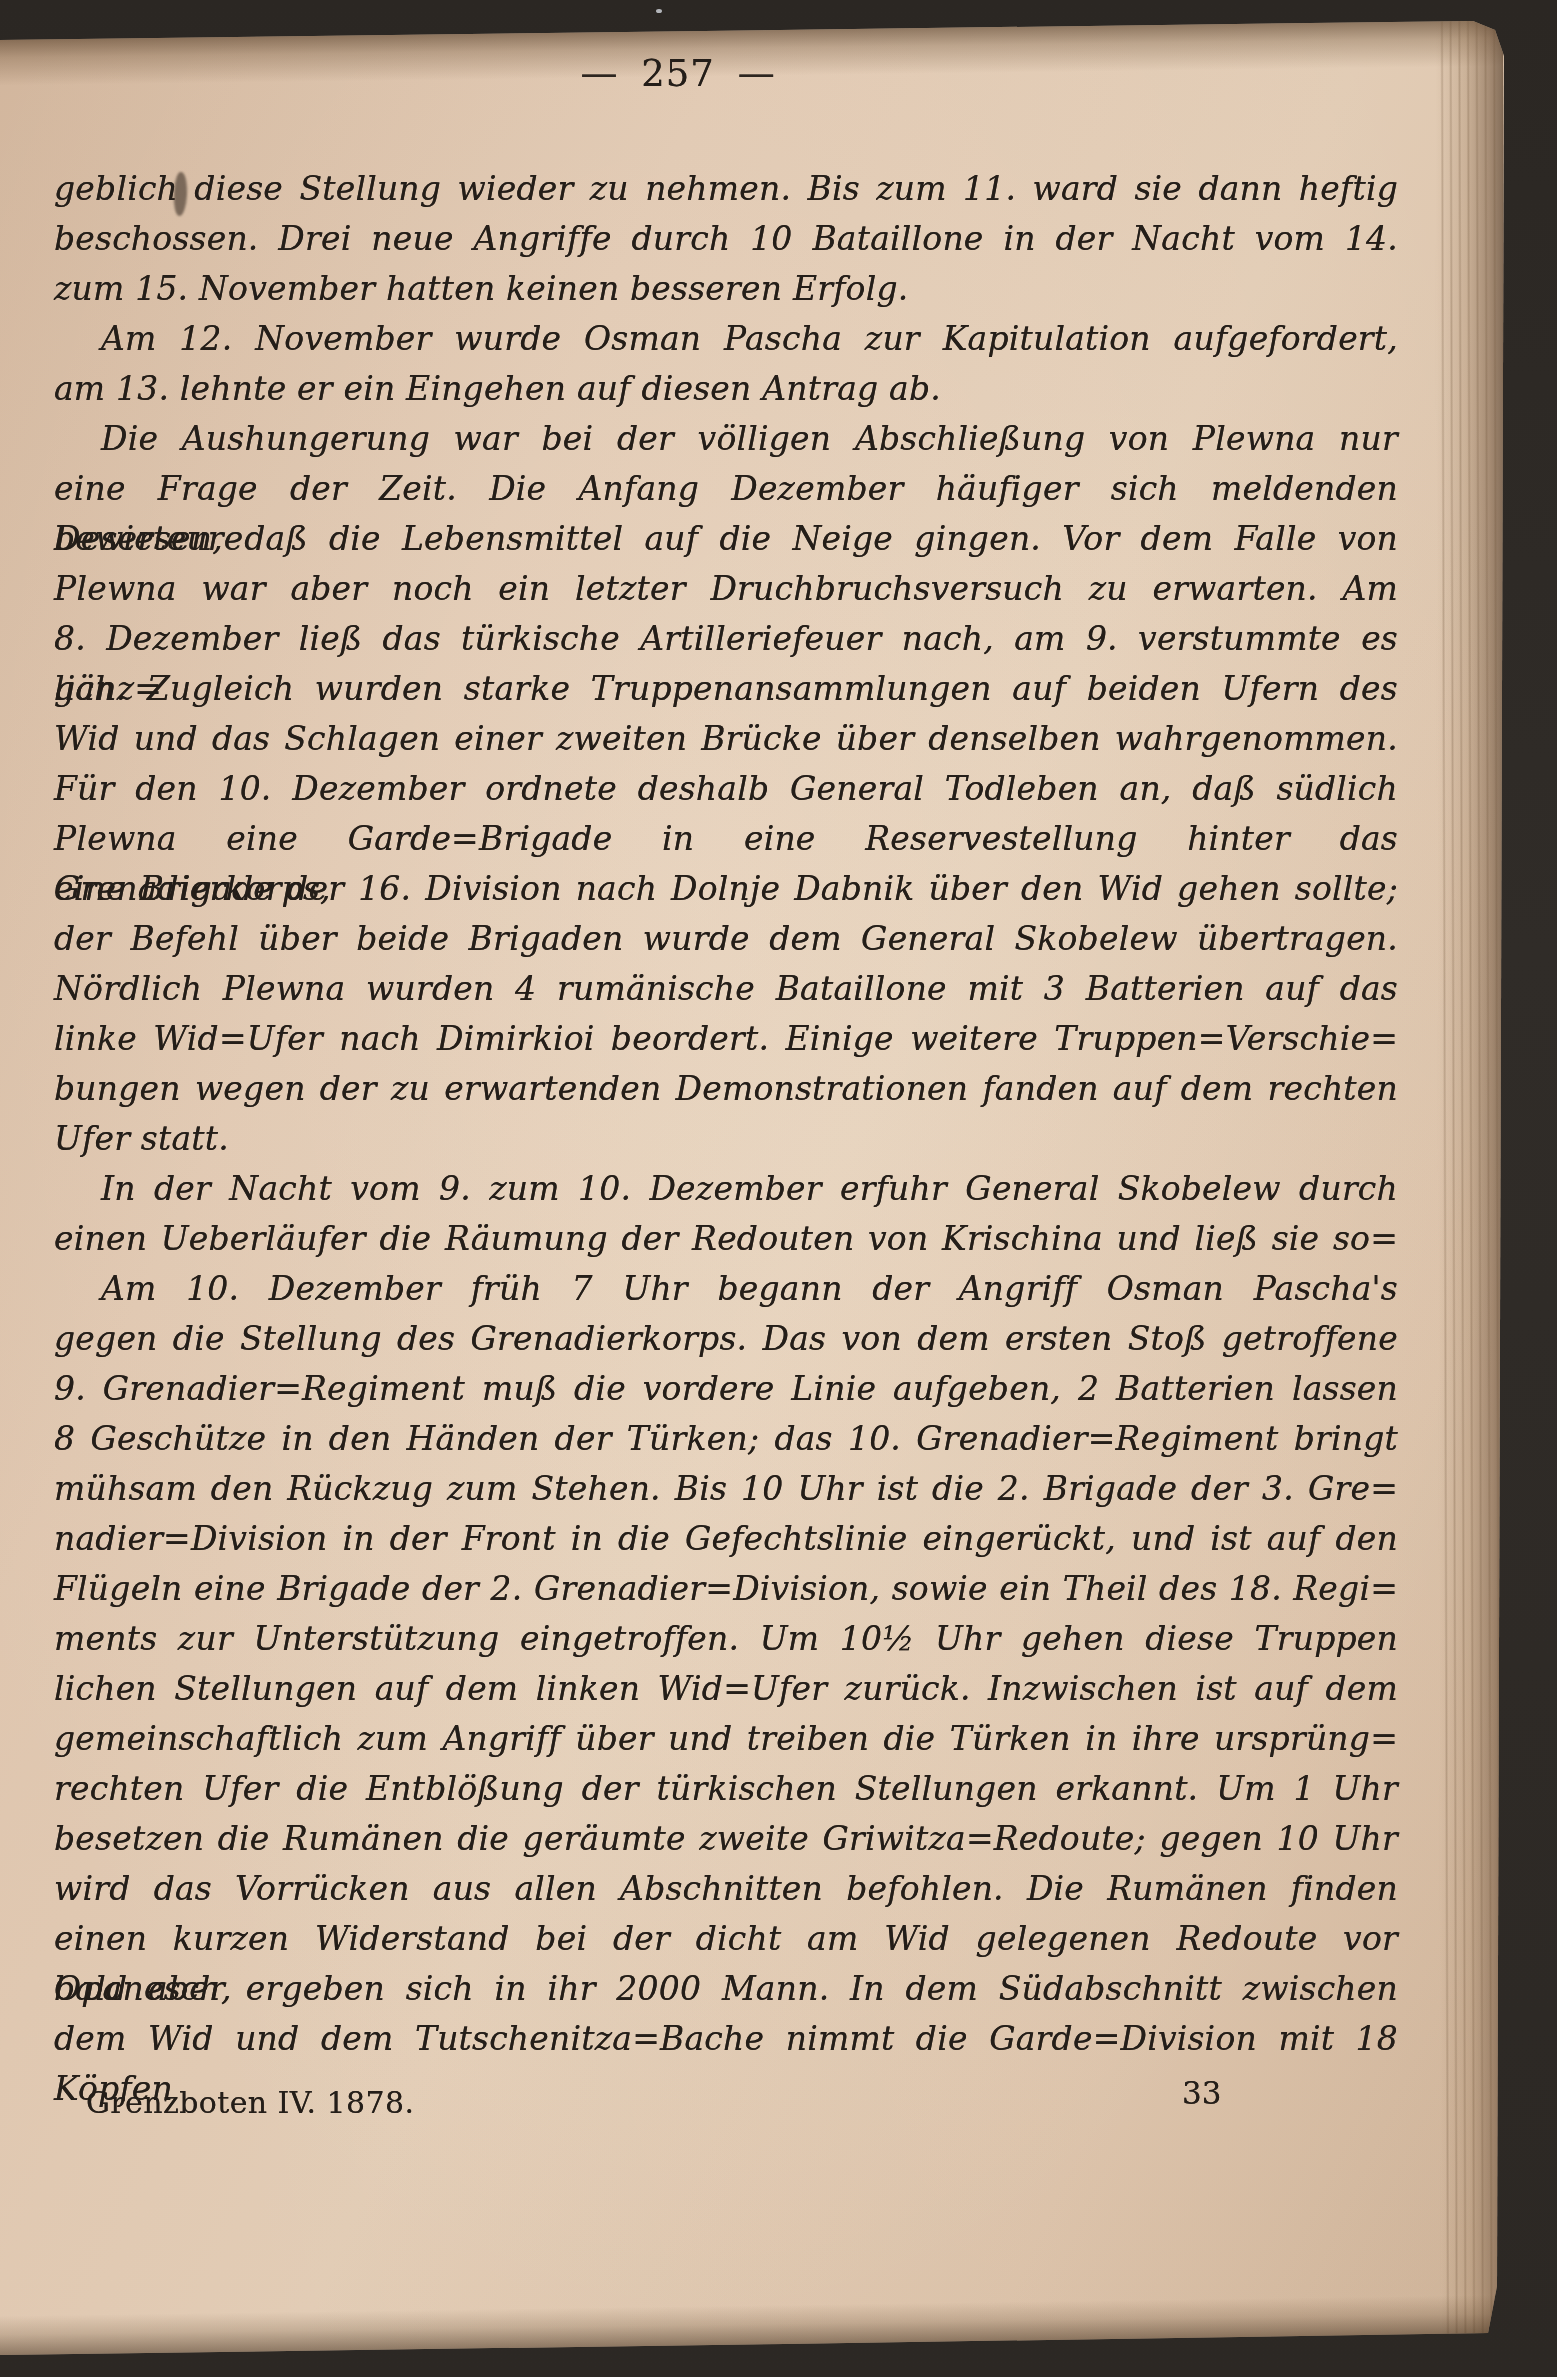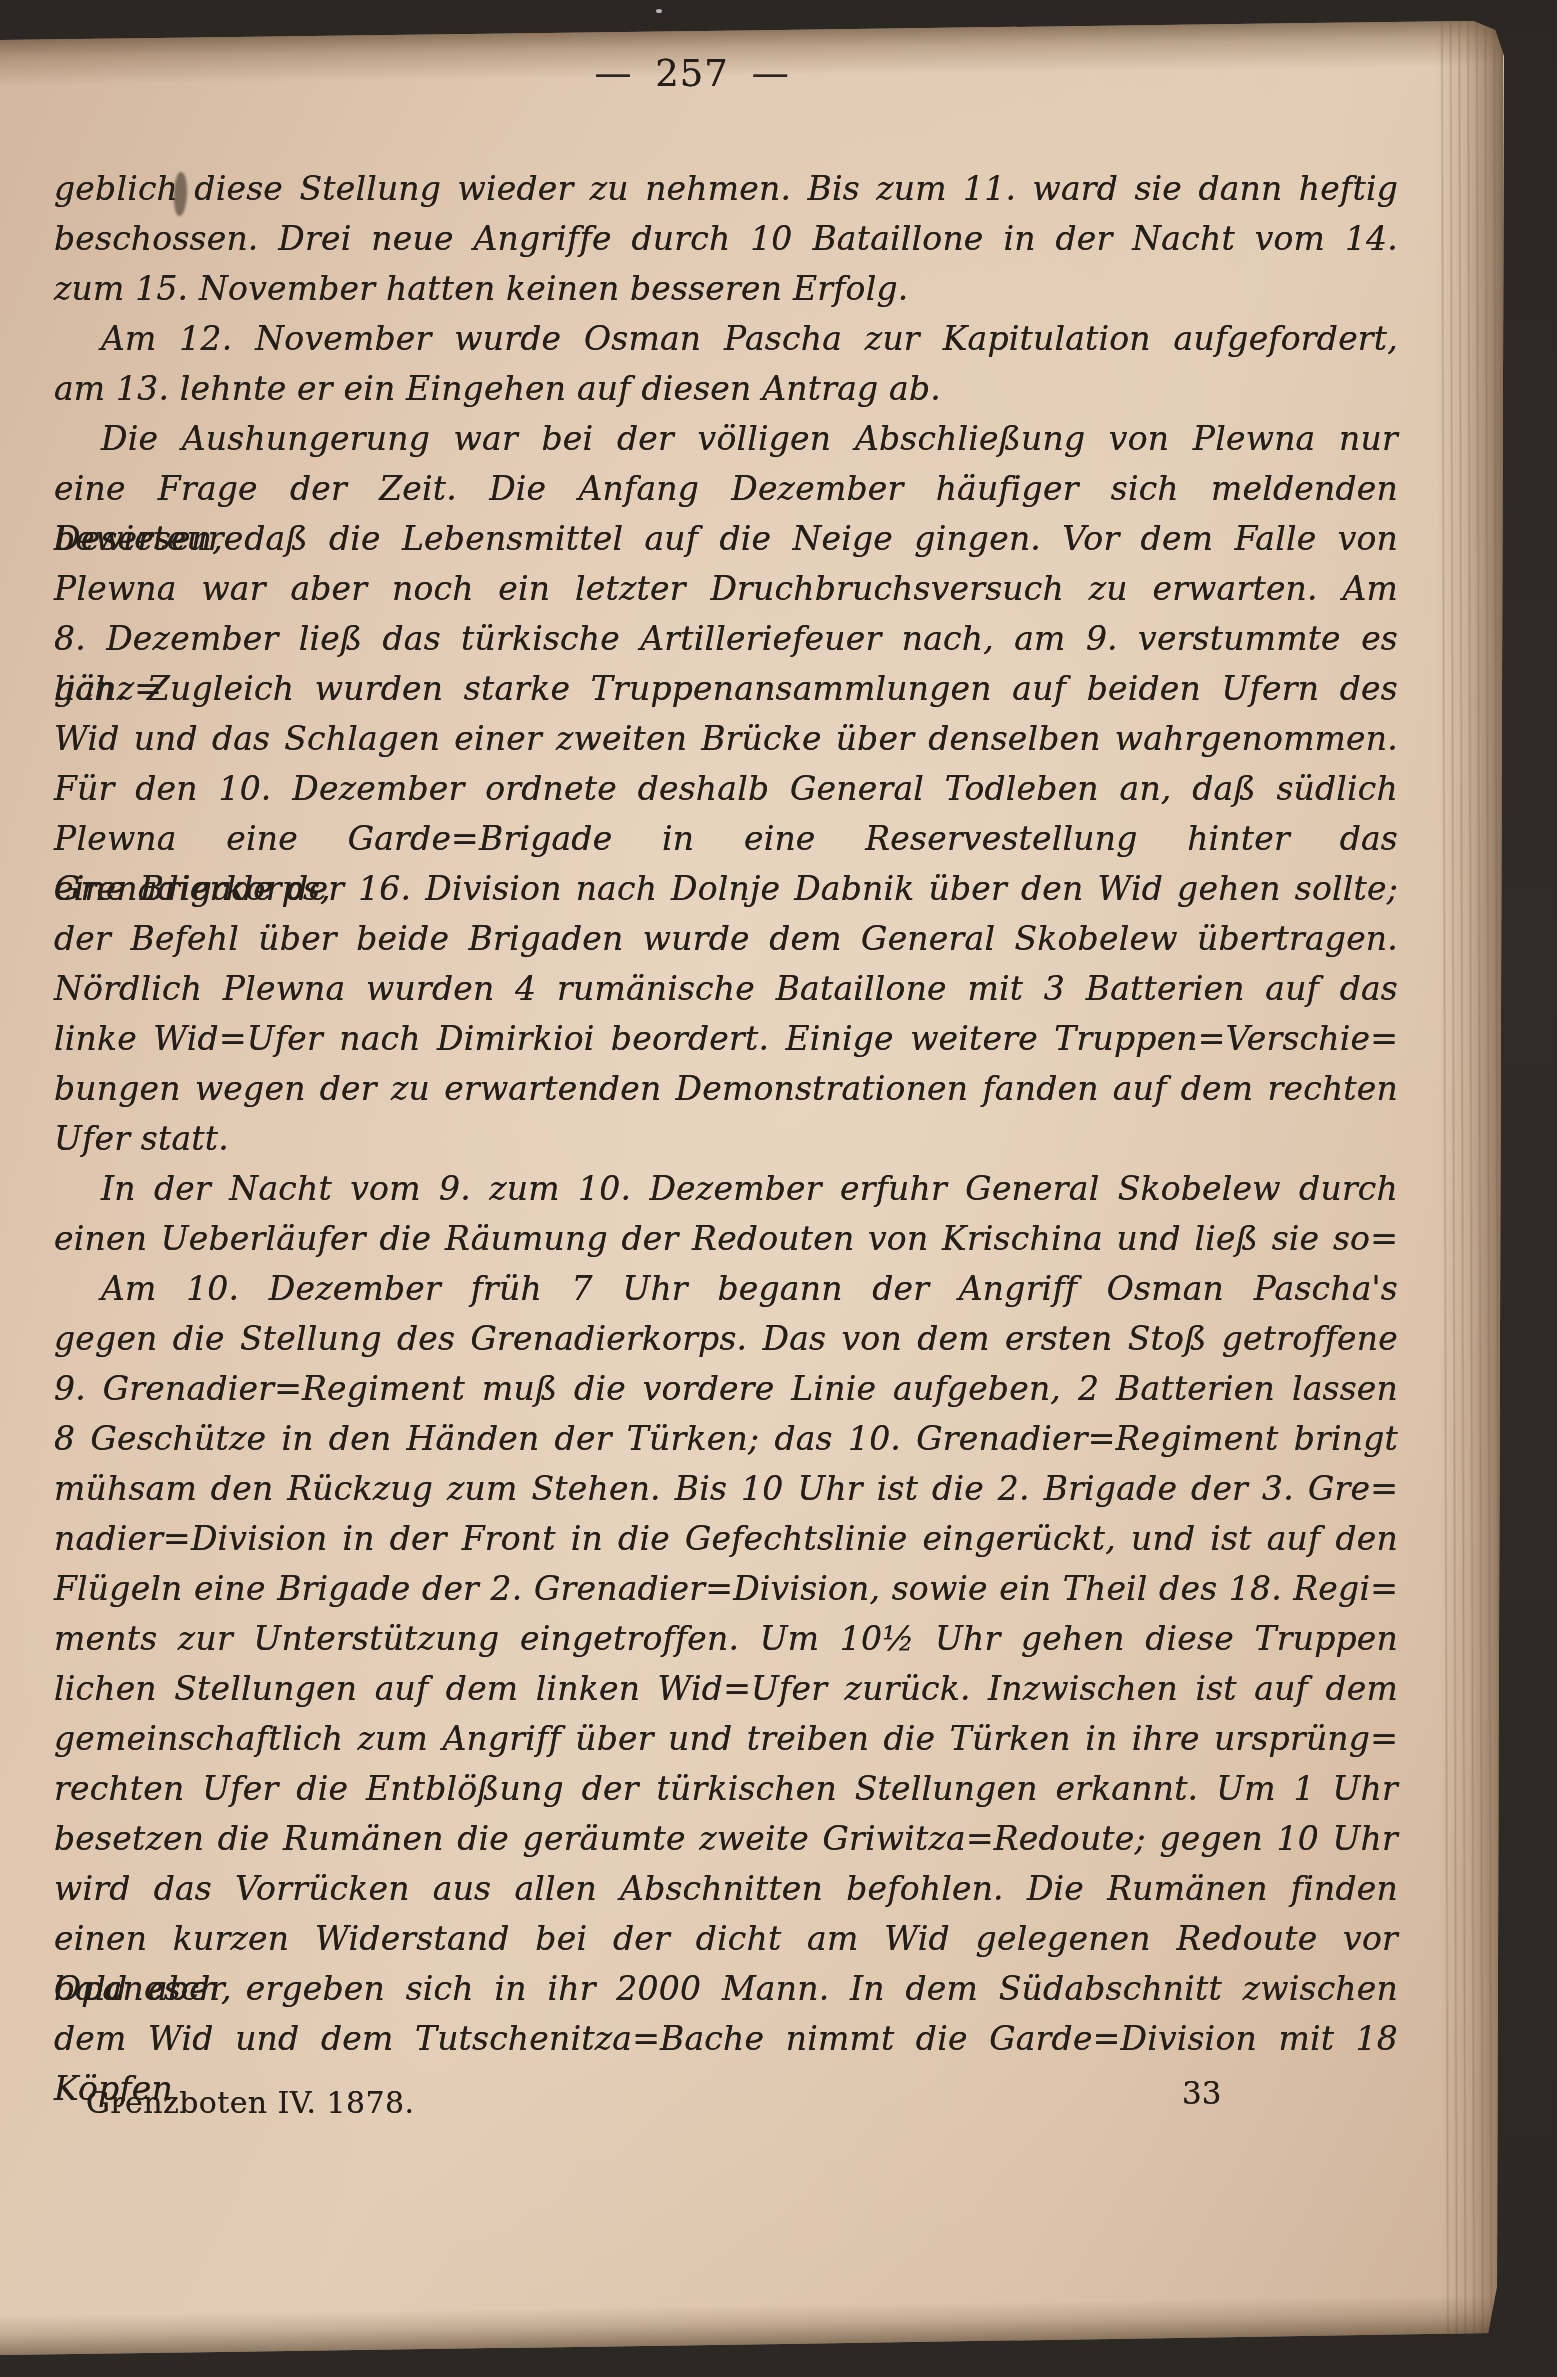--- a/index.html
+++ b/index.html
@@ -50,21 +50,21 @@
     background:
       repeating-linear-gradient(90deg,
         rgba(110,84,58,0.0) 0px, rgba(110,84,58,0.0) 5.2px,
         rgba(110,84,58,0.28) 7px, rgba(110,84,58,0.0) 8.7px),
       linear-gradient(90deg, rgba(150,118,86,0) 0%, rgba(140,108,76,0.25) 45%, rgba(100,72,48,0.48) 80%, rgba(70,48,30,0.6) 100%);
     transform: rotate(-0.15deg);
   }
   
   .header {
     position: absolute;
-    left: 54px; top: 52px;
+    left: 40px; top: 52px;
     width: 1276px;
     text-align: center;
     color: #241e19;
     font-size: 37px;
     letter-spacing: 0.9px;
     text-shadow: 0 0 0.6px rgba(36,30,25,0.8);
   }
   .header .dash { margin: 0 23px; opacity: 0.95; }
   .text-block {
     position: absolute;

